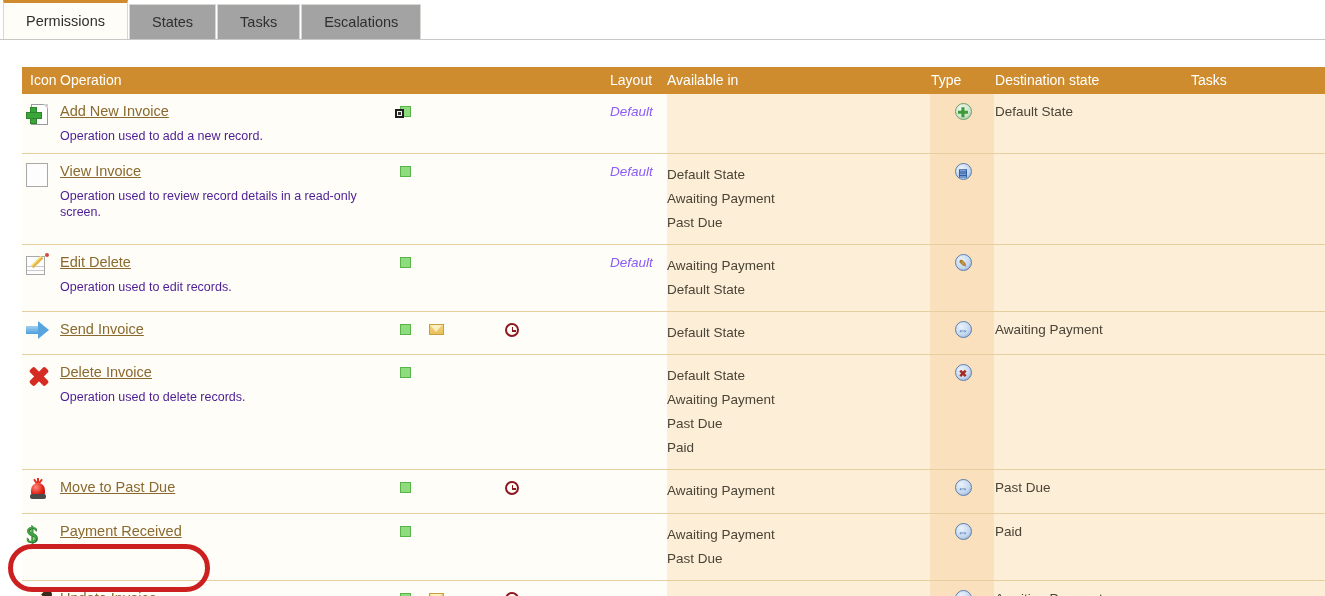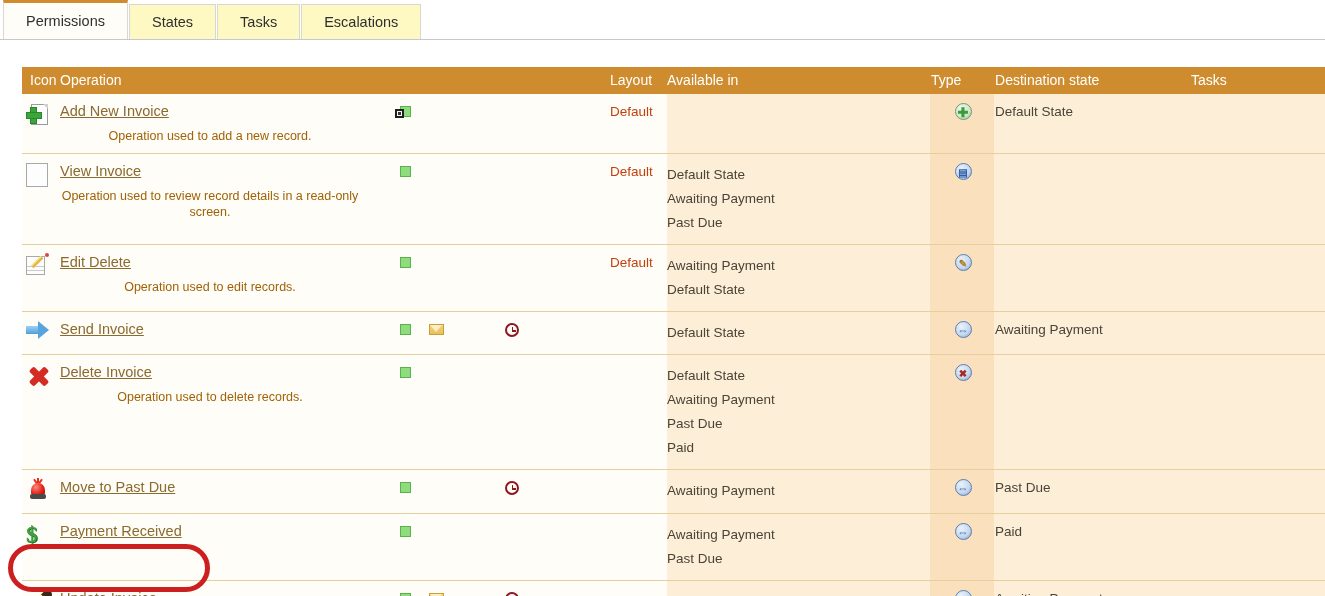--- a/index.html
+++ b/index.html
@@ -28,21 +28,21 @@
     padding-left: 3px;
     box-sizing: border-box;
   }
   .tab {
     height: 35px;
     line-height: 35px;
     padding: 0 22px;
     margin-right: 1px;
     font-size: 14.5px;
     color: #2f2f2f;
-    background: #fef9c3;
+    background: #a3a3a3;
     border: 1px solid #d9d7d2;
     border-bottom: none;
     box-sizing: border-box;
     cursor: default;
     white-space: nowrap;
   }
   .tab.active {
     background: #fffdf7;
     border-top: 3px solid #cf8b2d;
     height: 39px;
@@ -126,34 +126,34 @@
     font-size: 14.5px;
     color: #8a6a2f;
     text-decoration: underline;
     cursor: pointer;
     display: inline-block;
     line-height: 17px;
   }
   .op-desc {
     margin-top: 8px;
     font-size: 12.5px;
-    color: #a16207;
+    color: #4c1d95;
     line-height: 16px;
     max-width: 300px;
-    text-align: center;
   }
   .cell-text {
     font-size: 13.5px;
     color: #4a4436;
     line-height: 24px;
   }
   .layout-text {
     font-size: 13.5px;
-    color: #c2410c;
+    color: #8b5cf6;
     line-height: 17px;
+    font-style: italic;
   }
   .dest-text {
     font-size: 13.5px;
     color: #4a4436;
     line-height: 17px;
   }
 
   
   .icon-cell { padding-left: 4px !important; }
 

